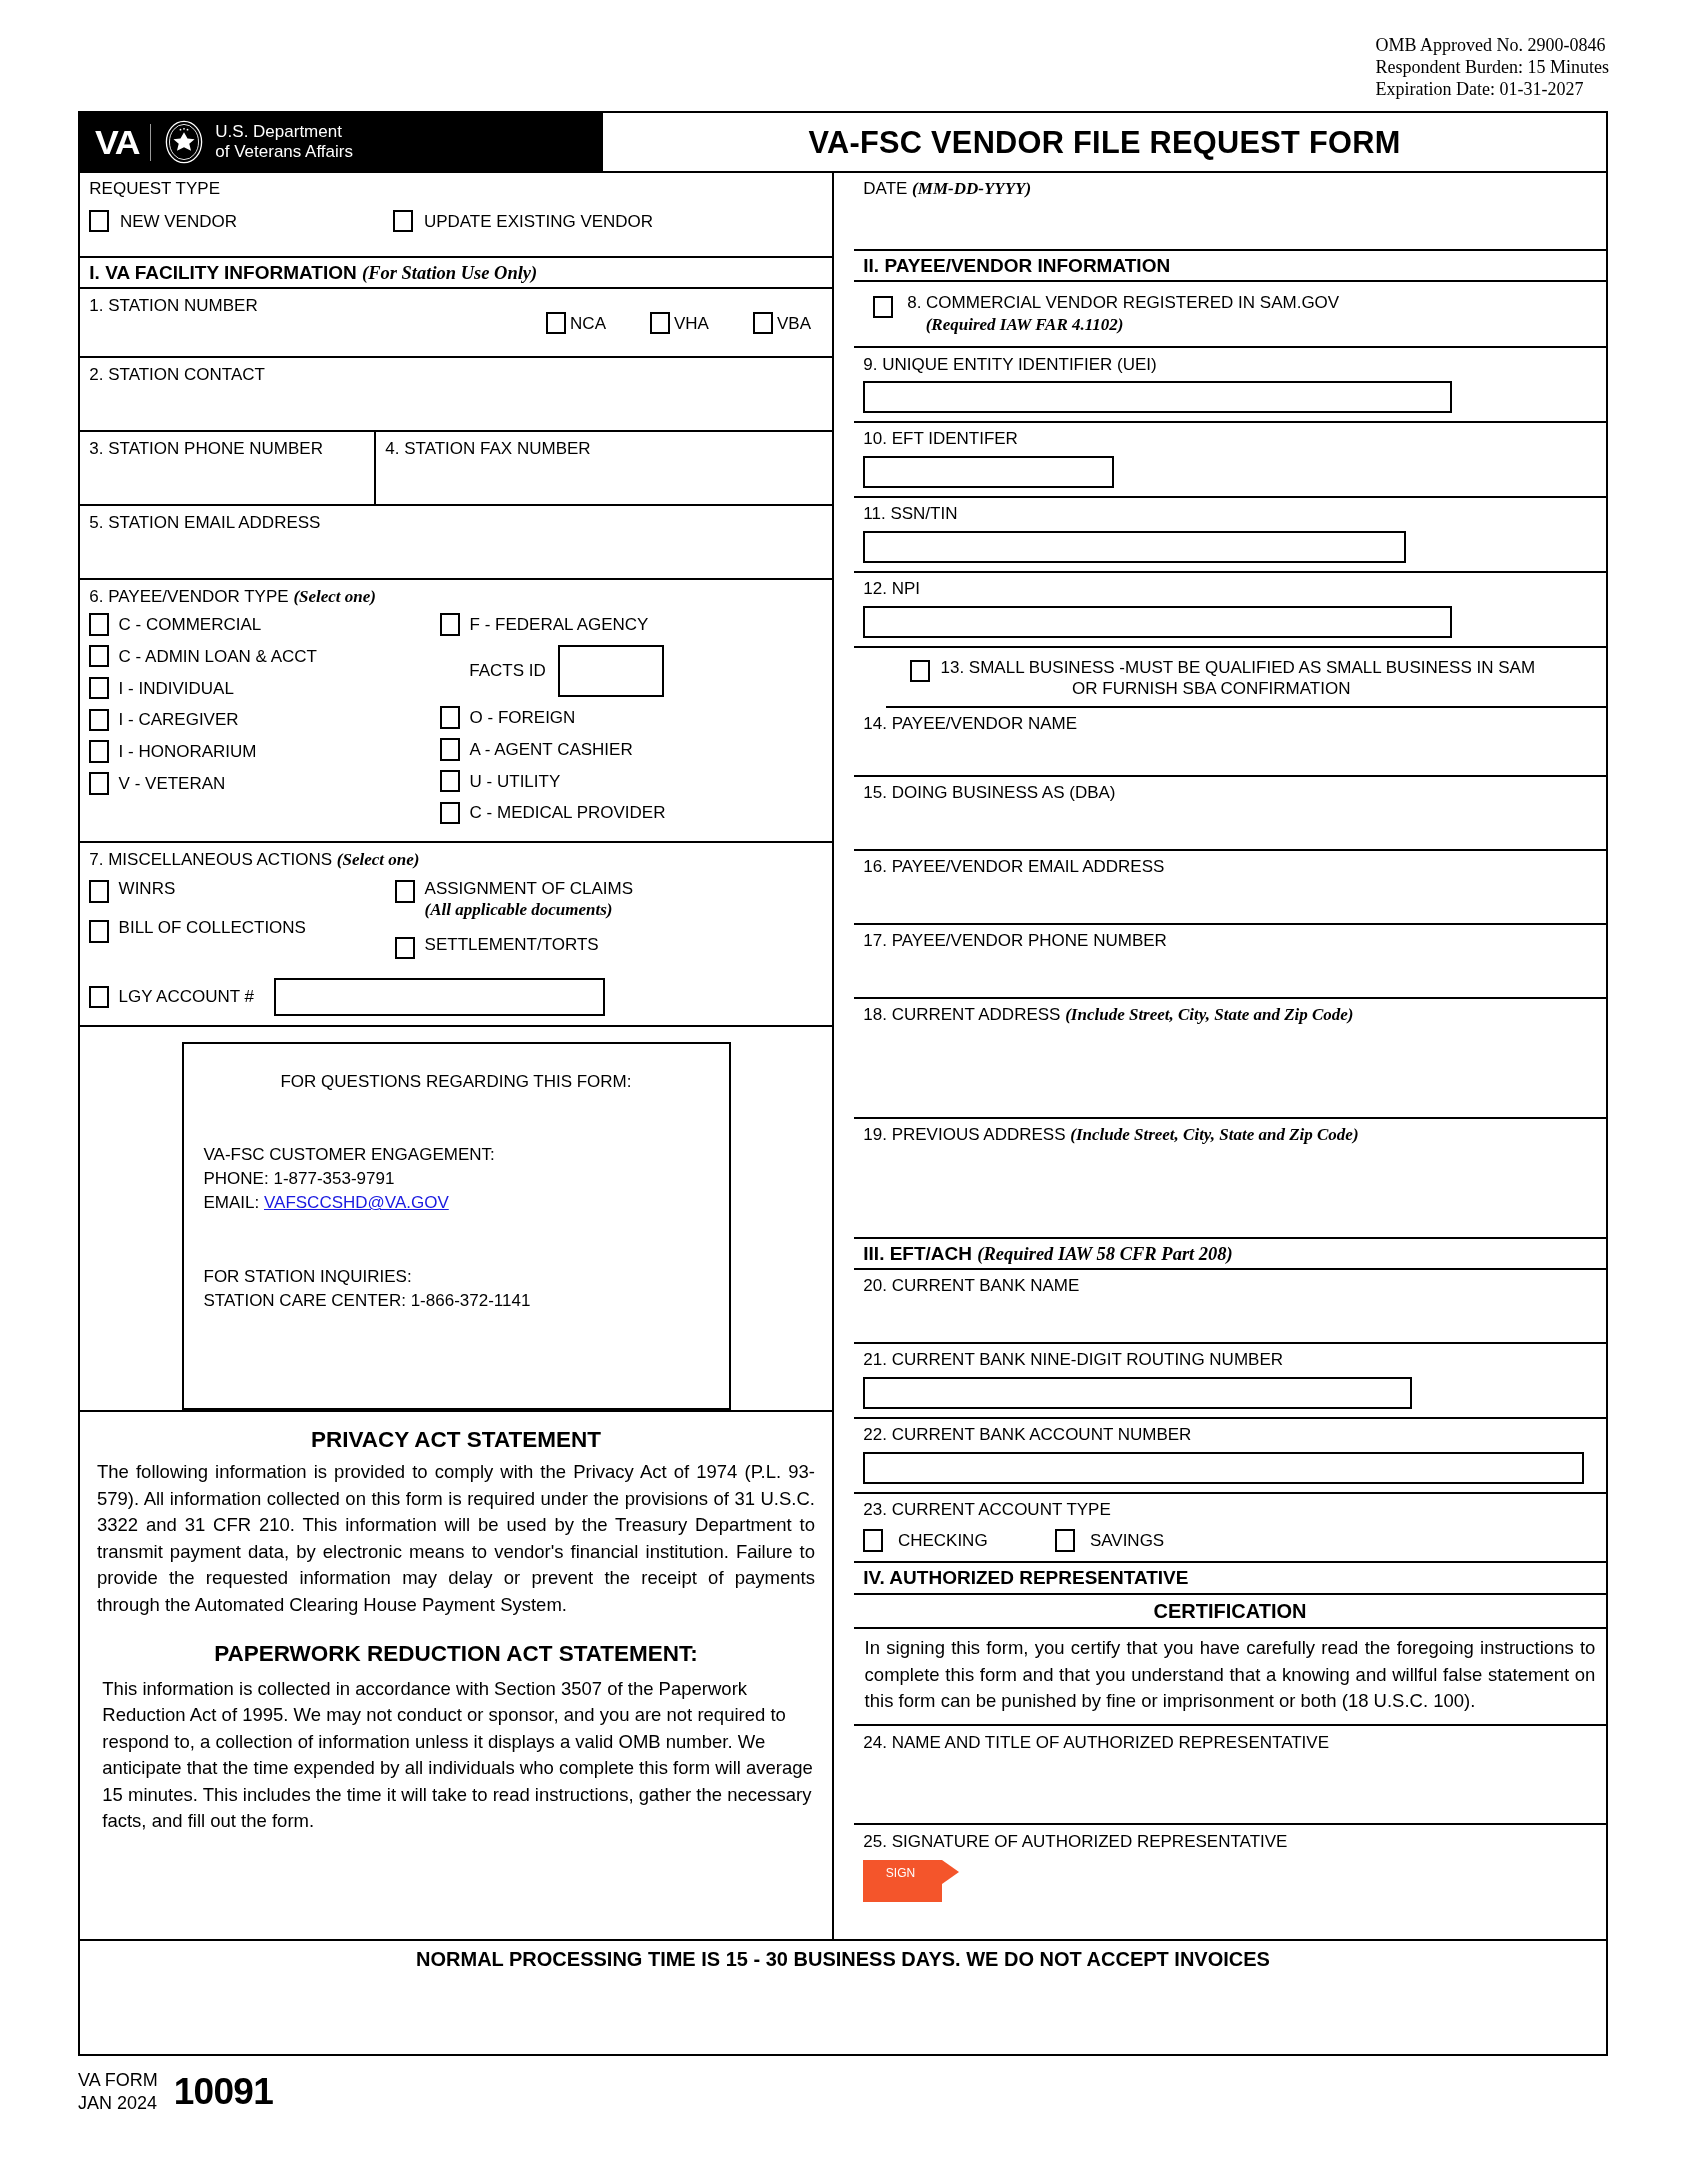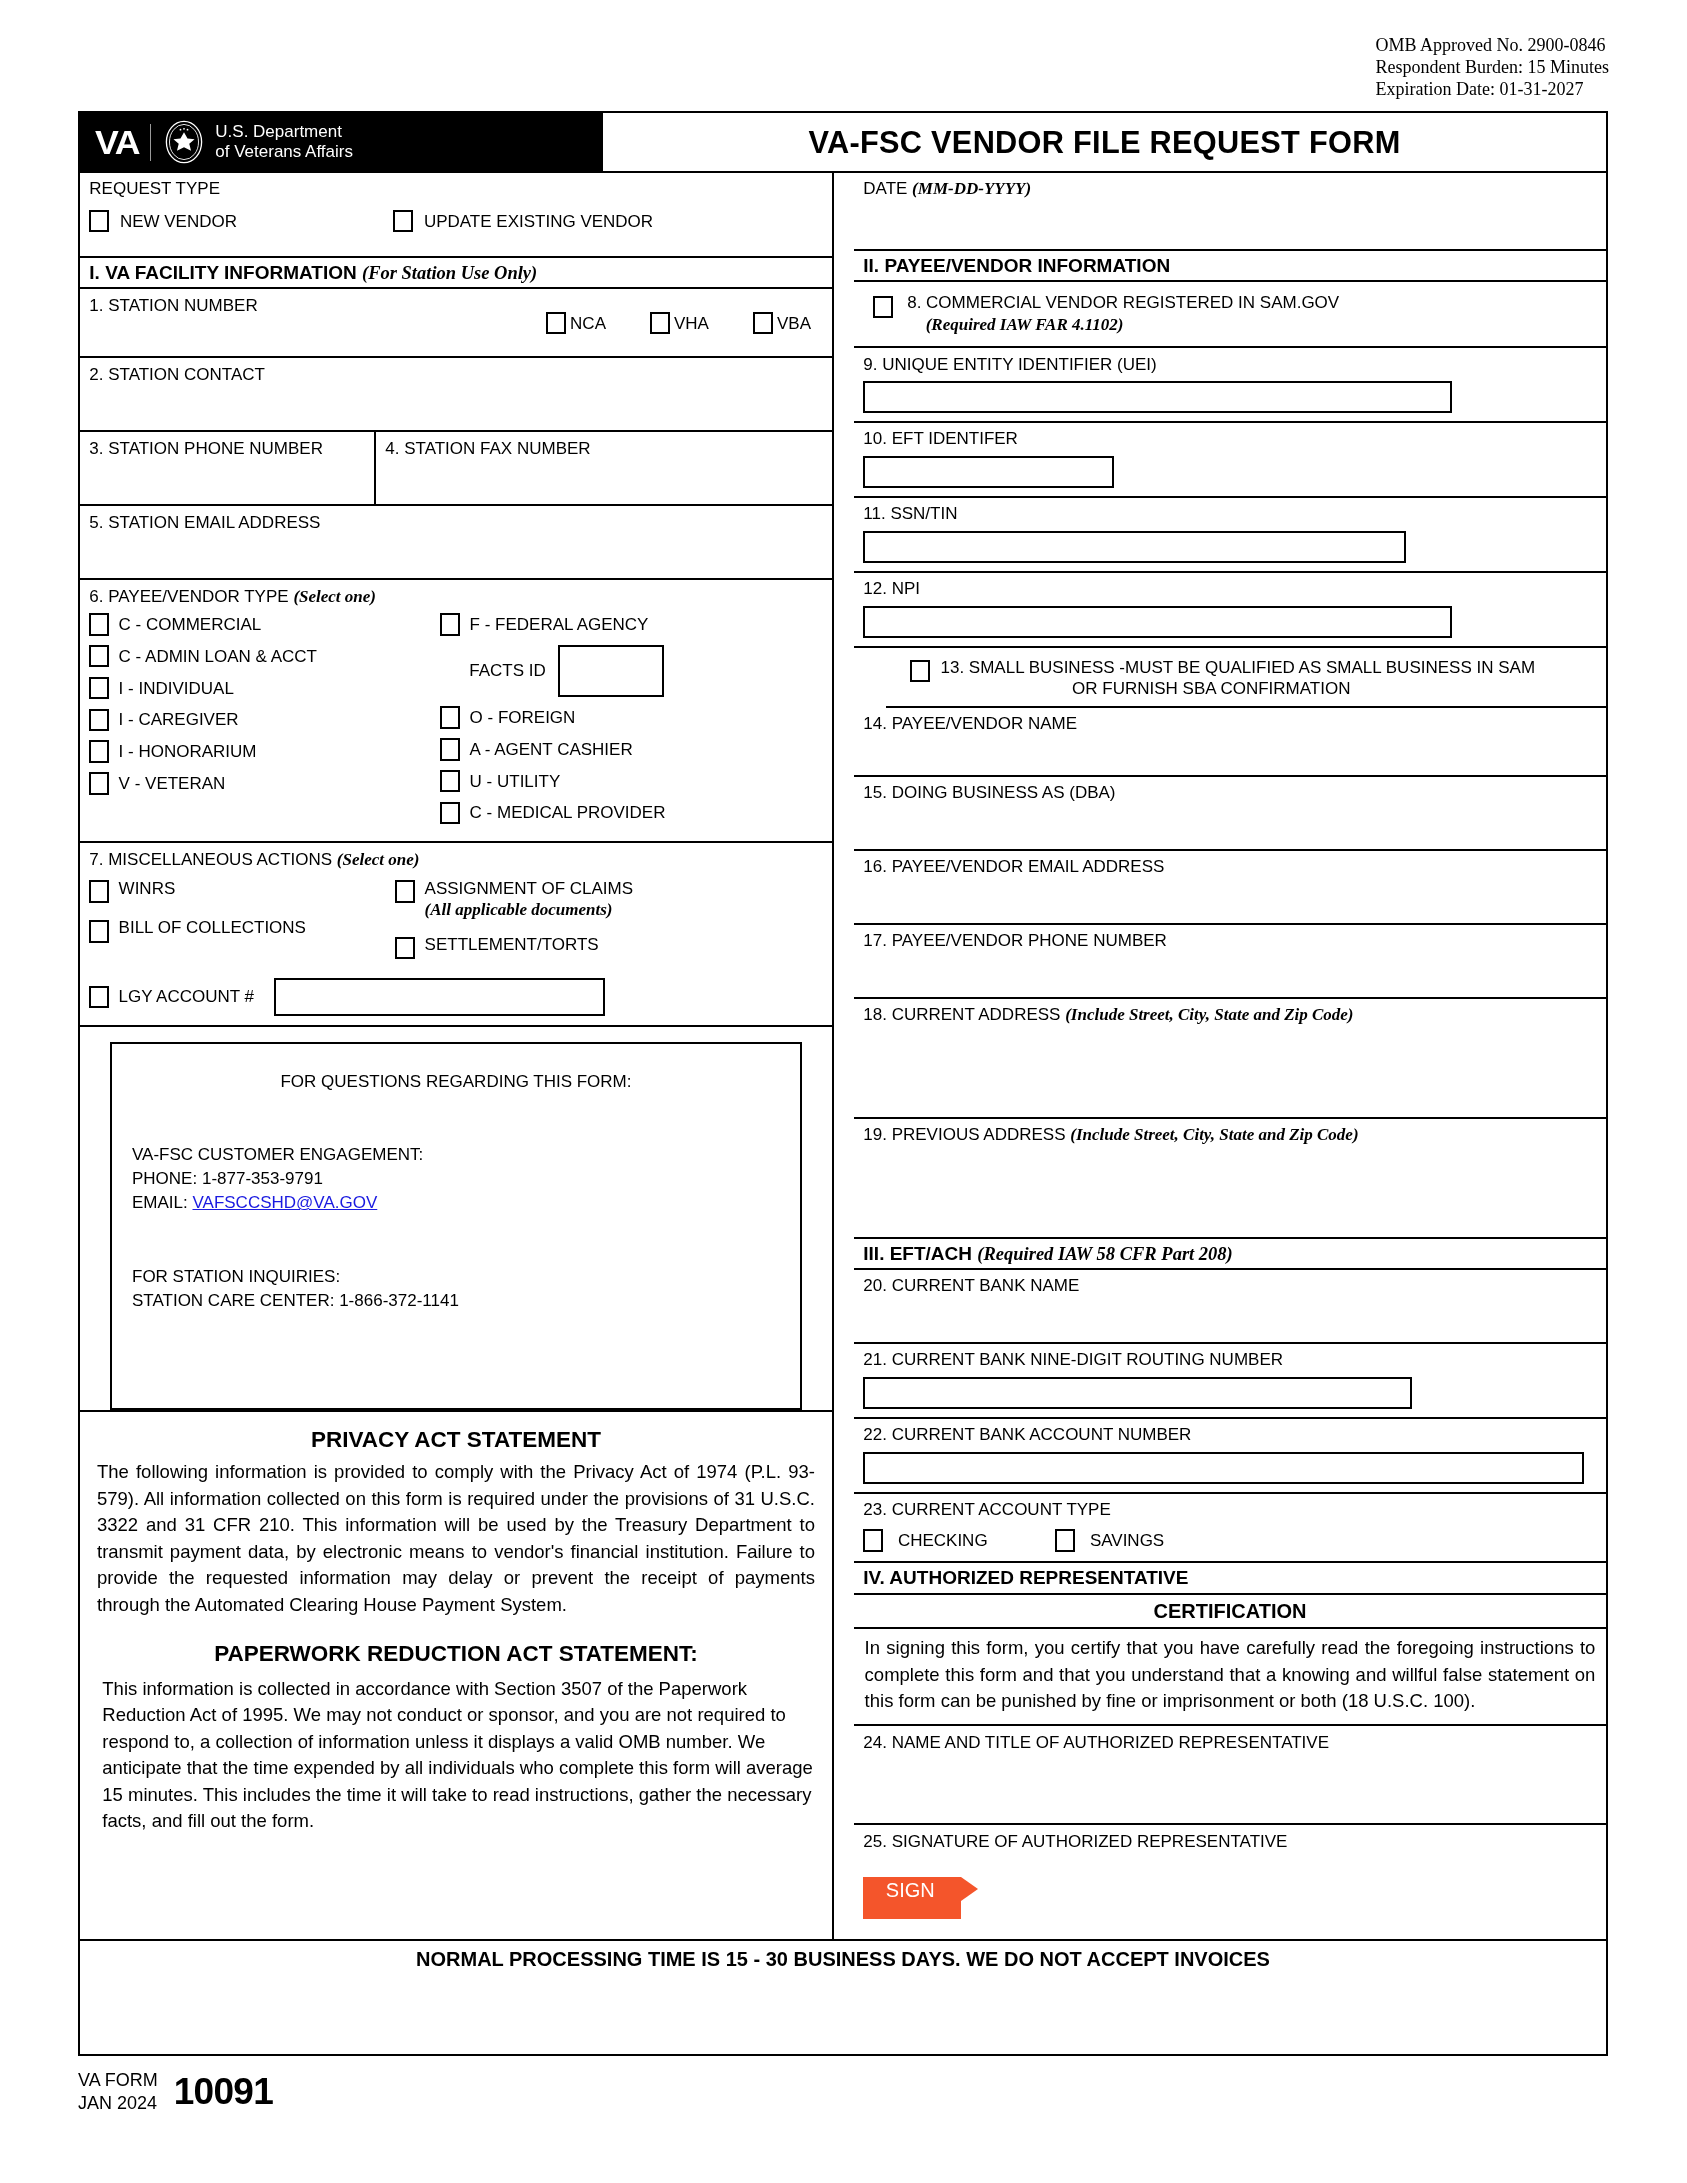--- a/index.html
+++ b/index.html
@@ -111,21 +111,21 @@
   .mcol .cbrow { margin-bottom:14.6px; align-items:flex-start; }
   .mcol .cbrow .cb { margin-top:2.6px; }
   .lgyrow { display:flex; align-items:center; margin-top:4px; }
   .lgyrow .cb { margin-right:9.3px; }
   .lgyrow .ltxt { font-size:17px; margin-right:20px; white-space:nowrap; }
   .lgyrow .ibox { width:331px; height:38px; }
 
   
   .qwrap { padding:14.6px 0 0 0; border-bottom:2px solid #000; }
   .qbox {
-    margin:0 auto; width:692px; height:368px;
+    margin:0 auto; width:549px; height:368px;
     border:2px solid #000; box-sizing:border-box;
     padding:26.5px 20px; font-size:17px; line-height:24px;
   }
   .qbox .qhead { text-align:center; margin-bottom:49px; }
   .qbox .blk2 { margin-top:50px; }
   .mailto { color:#1a1ae0; text-decoration:underline; }
 
   
   .privacy { padding:10.6px 17px 6.6px 17px; }
   .pa-title { text-align:center; font-weight:bold; font-size:22.5px; margin:4px 0 6.6px 0; }
@@ -157,22 +157,22 @@
   .acctype { padding:5.3px 9.3px 9.3px 9.3px; }
   .acctypeRow { display:flex; align-items:center; margin-top:9.3px; }
   .acctypeRow .opt { display:flex; align-items:center; }
   .acctypeRow .opt:first-child { width:192px; flex:0 0 192px;text-align:center; }
   .acctypeRow .opt .cb { margin-right:14.6px; }
 
   .certhead { text-align:center; font-weight:bold; font-size:20px; padding:5.3px 0 4px 0; border-bottom:2px solid #000; }
   .certbody { font-size:18.5px; line-height:26.5px; text-align:justify; padding:6.6px 10.6px 9.3px 10.6px; border-bottom:2px solid #000; }
 
   .signbtn {
-    display:inline-block; position:relative; margin-top:25px;
-    background:#f4552b; color:#fff; font-size:20px; line-height:22.5px;
+    display:inline-block; position:relative; margin-top:8px;
+    background:#f4552b; color:#fff; font-size:12px; line-height:22.5px;
     padding:2.6px 26.5px 2.6px 22.5px; height:42px; box-sizing:border-box;
   }
   .signbtn::after {
     content:""; position:absolute; right:-17px; top:0;
     border-top:12.6px solid transparent; border-bottom:12.6px solid transparent;
     border-left:17px solid #f4552b;
   }
 
   
   .bottombar {

